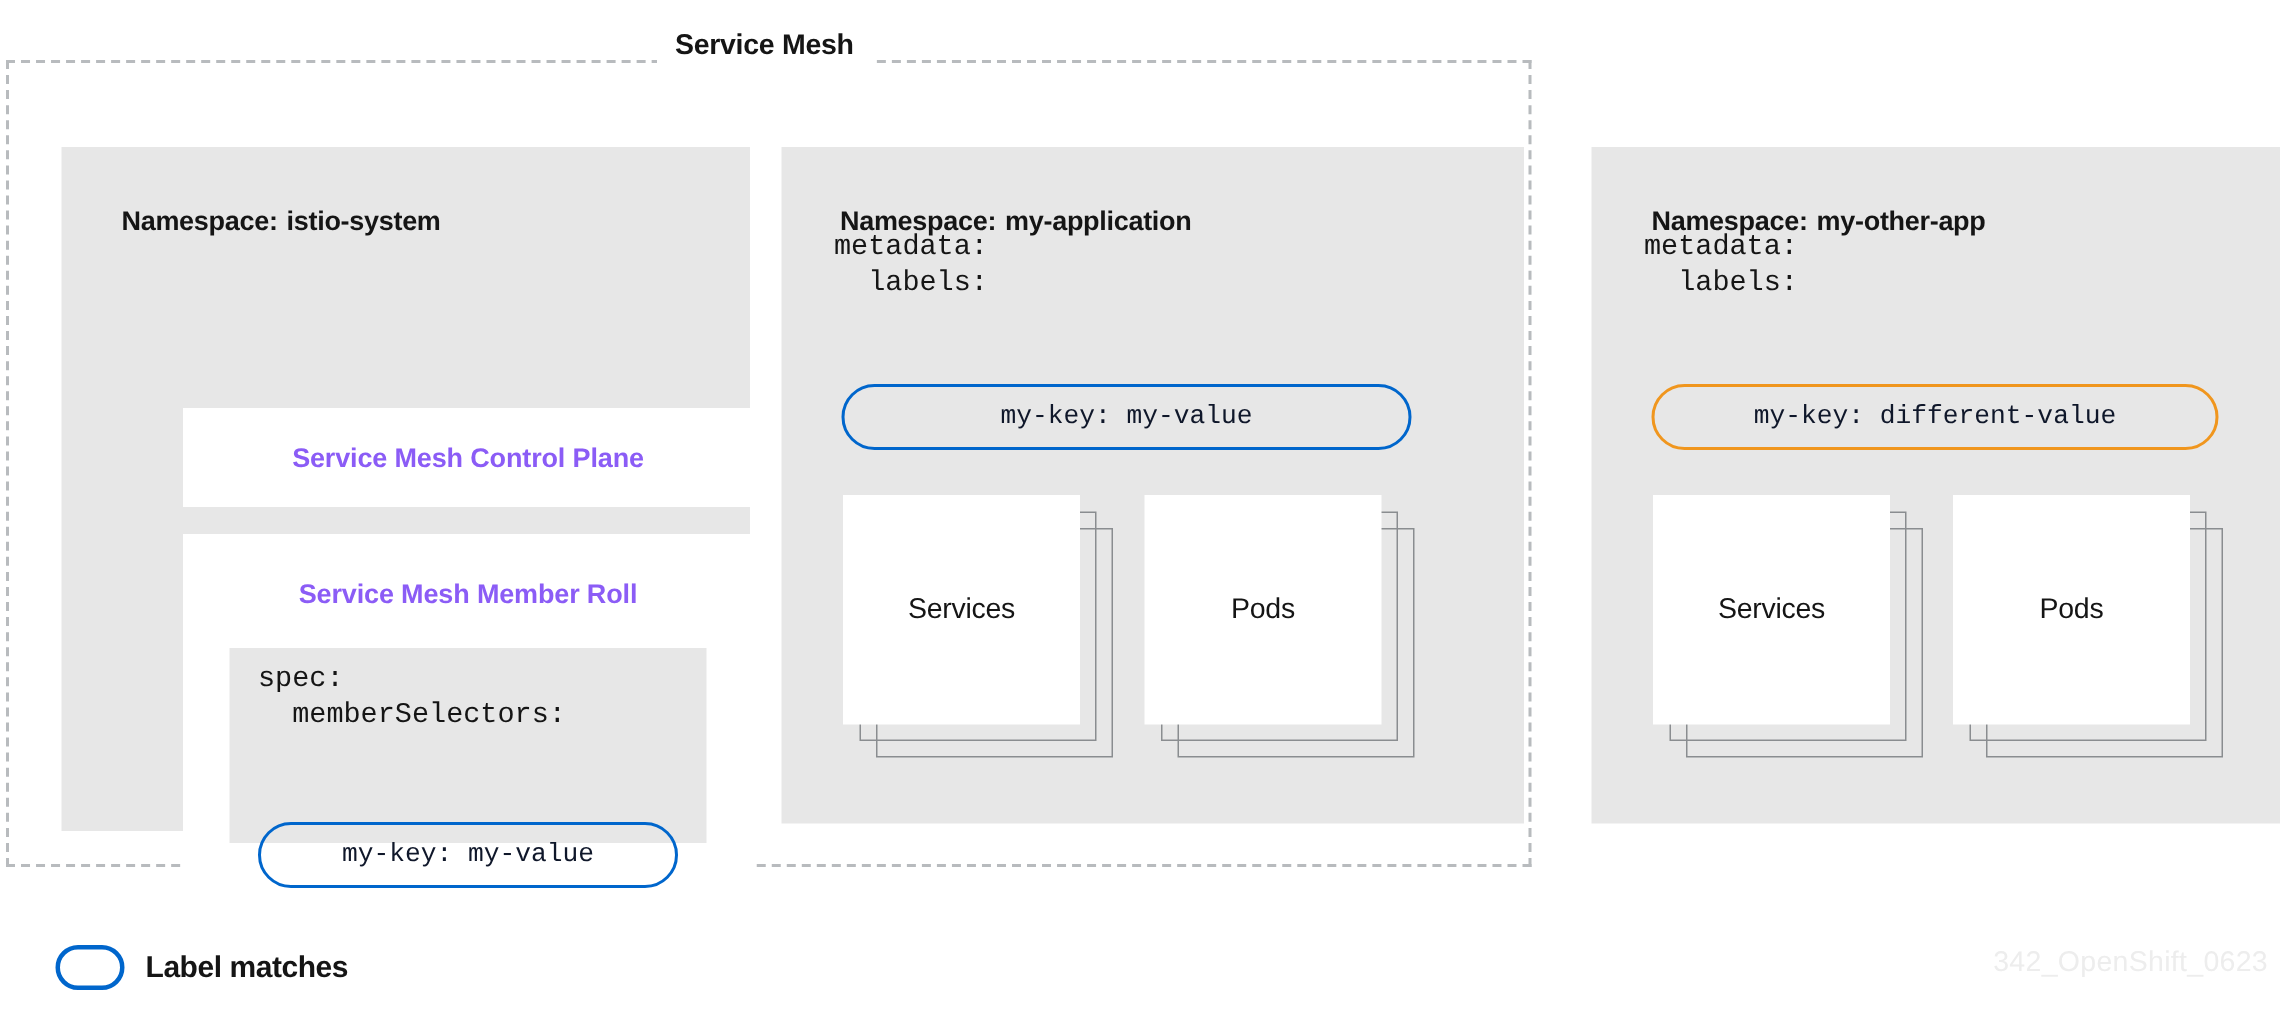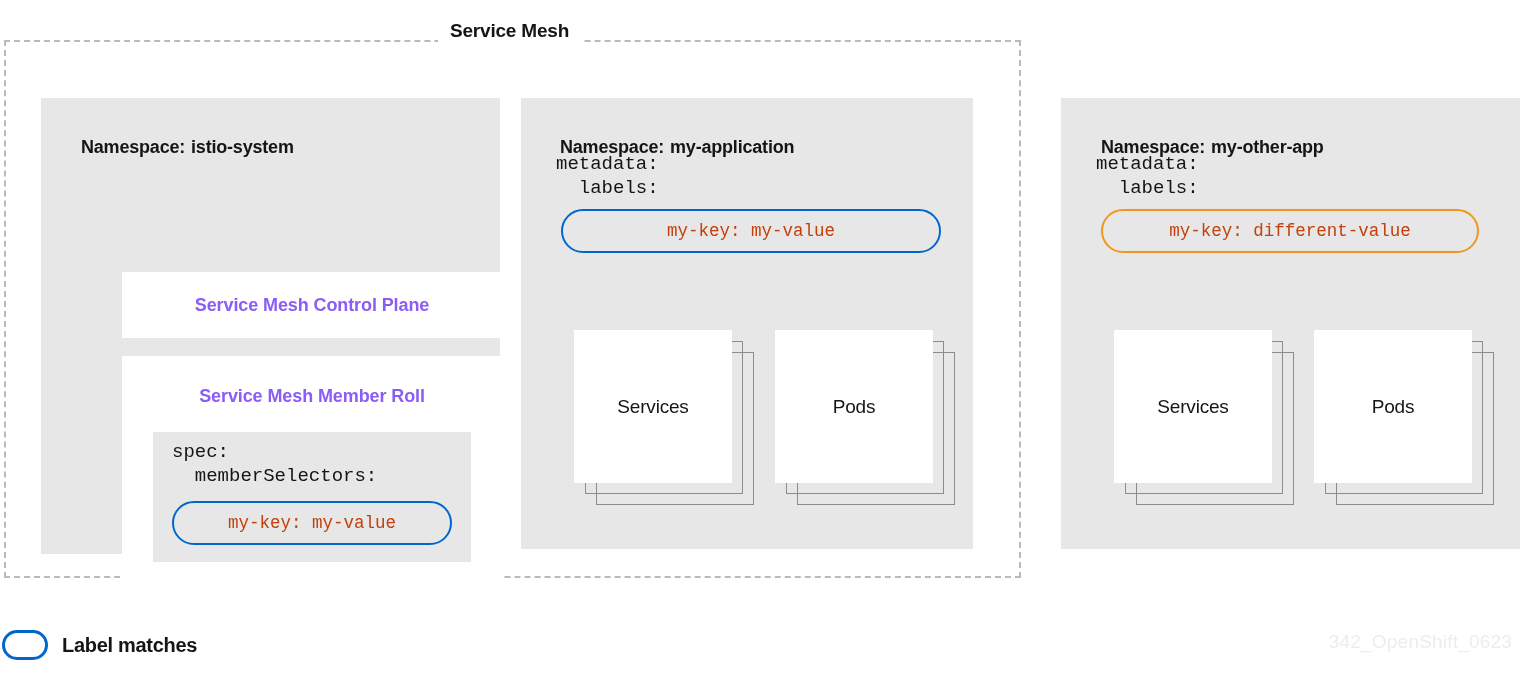--- a/index.html
+++ b/index.html
@@ -42,21 +42,21 @@
   }
 
   
   .ns-panel {
     position: absolute;
     top: 98px;
     background: #e7e7e7;
     box-sizing: border-box;
   }
   #ns-istio   { left: 41px;   width: 459px; height: 456px; }
-  #ns-myapp   { left: 521px;  width: 452px; height: 451px; padding-left: 36px; }
+  #ns-myapp   { left: 521px;  width: 495px; height: 451px; padding-left: 36px; }
   #ns-otherapp{ left: 1061px; width: 521px; height: 451px; }
 
   .ns-title {
     position: absolute;
     font-size: 18px;
     font-weight: bold;
     letter-spacing: -0.2px;
     color: #151515;
     white-space: nowrap;
   }
@@ -82,22 +82,23 @@
     position: absolute;
     box-sizing: border-box;
     border-radius: 999px;
     border: 2.5px solid #0066cc;
     background: transparent;
     display: flex;
     align-items: center;
     justify-content: center;
     font-family: "Liberation Mono", "DejaVu Sans Mono", monospace;
     font-size: 17.5px;
-    color: #c2410c;
-    white-space: nowrap;
+    color: #0f172a;
+    white-space: nowrap;
+    margin-top: 47px;
   }
   .pill.match    { border-color: #0066cc; }
   .pill.nomatch  { border-color: #f0961e; }
 
   #pill-myapp    { left: 561px;  top: 209px; width: 380px; height: 44px; }
   #pill-otherapp { left: 1101px; top: 209px; width: 378px; height: 44px; }
   #pill-smmr     { left: 131px;  top: 403px; width: 280px; height: 44px; }
 
   
   .white-card {
@@ -137,21 +138,20 @@
 
   
   .stack {
     position: absolute;
     width: 160px;
     height: 175px;
   }
   .stack .layer {
     position: absolute;
     box-sizing: border-box;
-    margin-left: 12px;
   }
   .stack .back2 {
     left: 22px;  top: 22px;
     width: 158px; height: 153px;
     border: 1.5px solid #8a8d90;
     background: transparent;
   }
   .stack .back1 {
     left: 11px;  top: 11px;
     width: 158px; height: 153px;
@@ -177,20 +177,21 @@
   #stack-pods-otherapp     { left: 1302px; top: 330px; }
 
   
   #legend {
     position: absolute;
     left: 0px;
     top: 622px;
     height: 46px;
     display: flex;
     align-items: center;
+    padding-left: 35px;
   }
   .legend-item {
     display: flex;
     align-items: center;
   }
   .legend-swatch {
     width: 46px;
     height: 30px;
     border-radius: 999px;
     border: 3px solid #0066cc;

